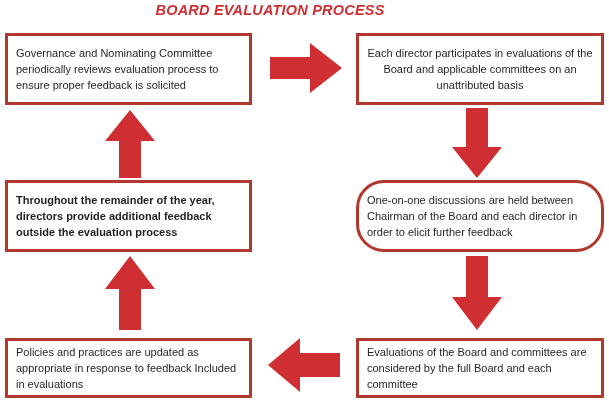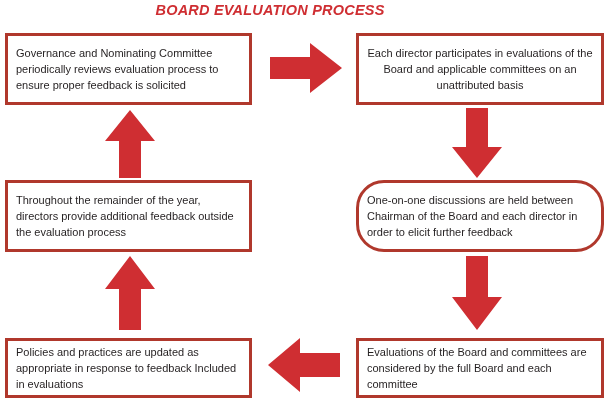--- a/index.html
+++ b/index.html
@@ -38,21 +38,21 @@
   .box-text{
     font-size:11px;
     line-height:16px;
     color:#231f20;
     padding:0 8px;
     font-family:"Liberation Sans",sans-serif;
     white-space:pre-line;
   }
   
   #box-gov   { left:5px;  top:33px;  width:247px; height:72px; }
-  #box-year  { left:5px;  top:180px; width:247px; height:72px; }
+  #box-year  { left:5px;  top:180px; width:247px; height:72px;font-weight:bold; }
   #box-pol   { left:5px;  top:338px; width:247px; height:60px; }
   
   #box-each  { left:356px;top:33px;  width:248px; height:72px;text-align:center; }
   #box-one   { left:356px;top:180px; width:248px; height:72px;border-radius:28px; }
   #box-eval  { left:356px;top:338px; width:248px; height:60px; }
 
   .arrow{ position:absolute; }
   .arrow svg{ display:block; }
 
   #arrow-right-top   { left:270px; top:43px;  width:72px;  height:50px; }

